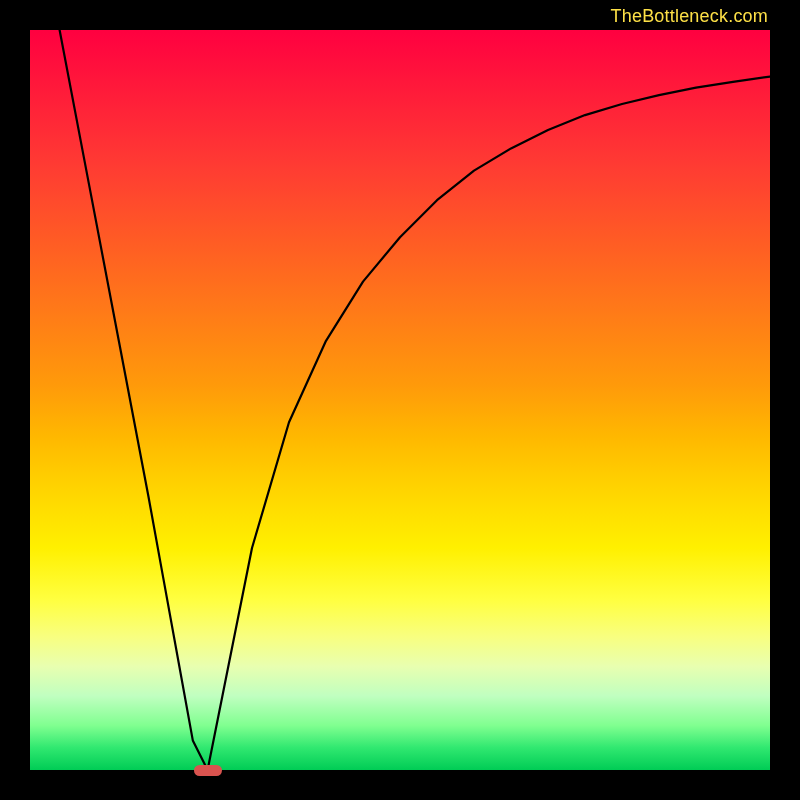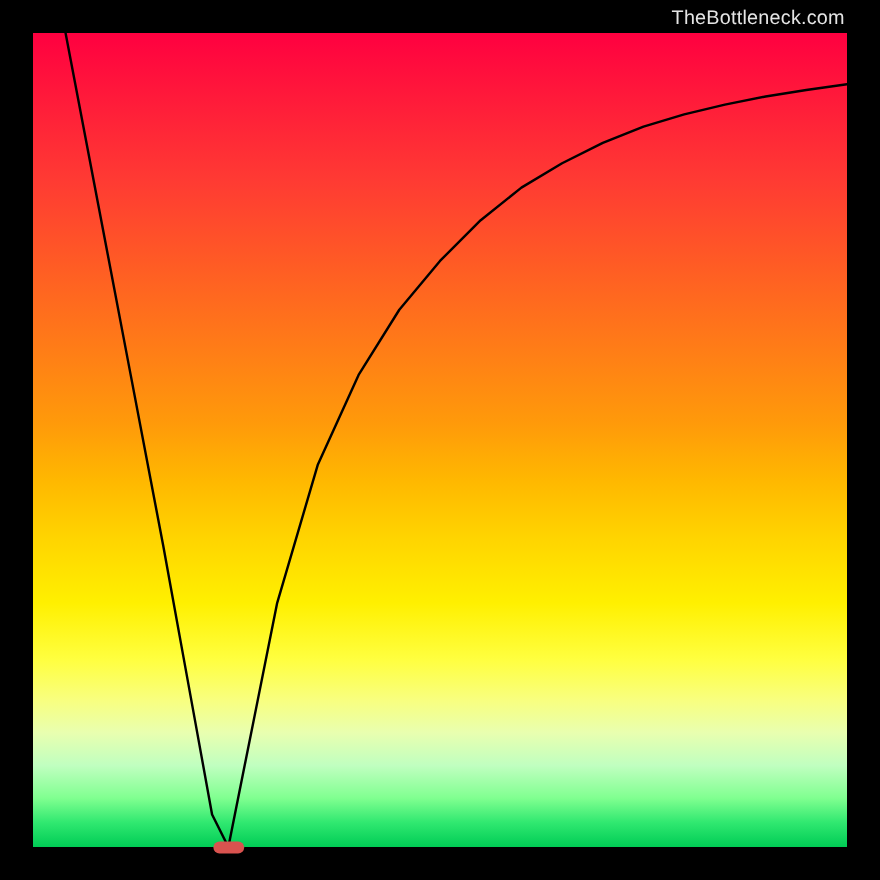--- a/index.html
+++ b/index.html
@@ -27,21 +27,21 @@
         #c0ffc0 90%,
         #80ff90 94%,
         #30e870 97%,
         #00cc55 100%
       );
     }
     .watermark {
       position: absolute;
       top: 6px;
       right: 32px;
-      color: #e5e5e5;
+      color: #fde047;
       font-size: 18px;
       font-family: Arial, sans-serif;
       letter-spacing: 0.2px;
     }
     .curve-svg {
       position: absolute;
       top: 30px;
       left: 30px;
       width: 740px;
       height: 740px;

